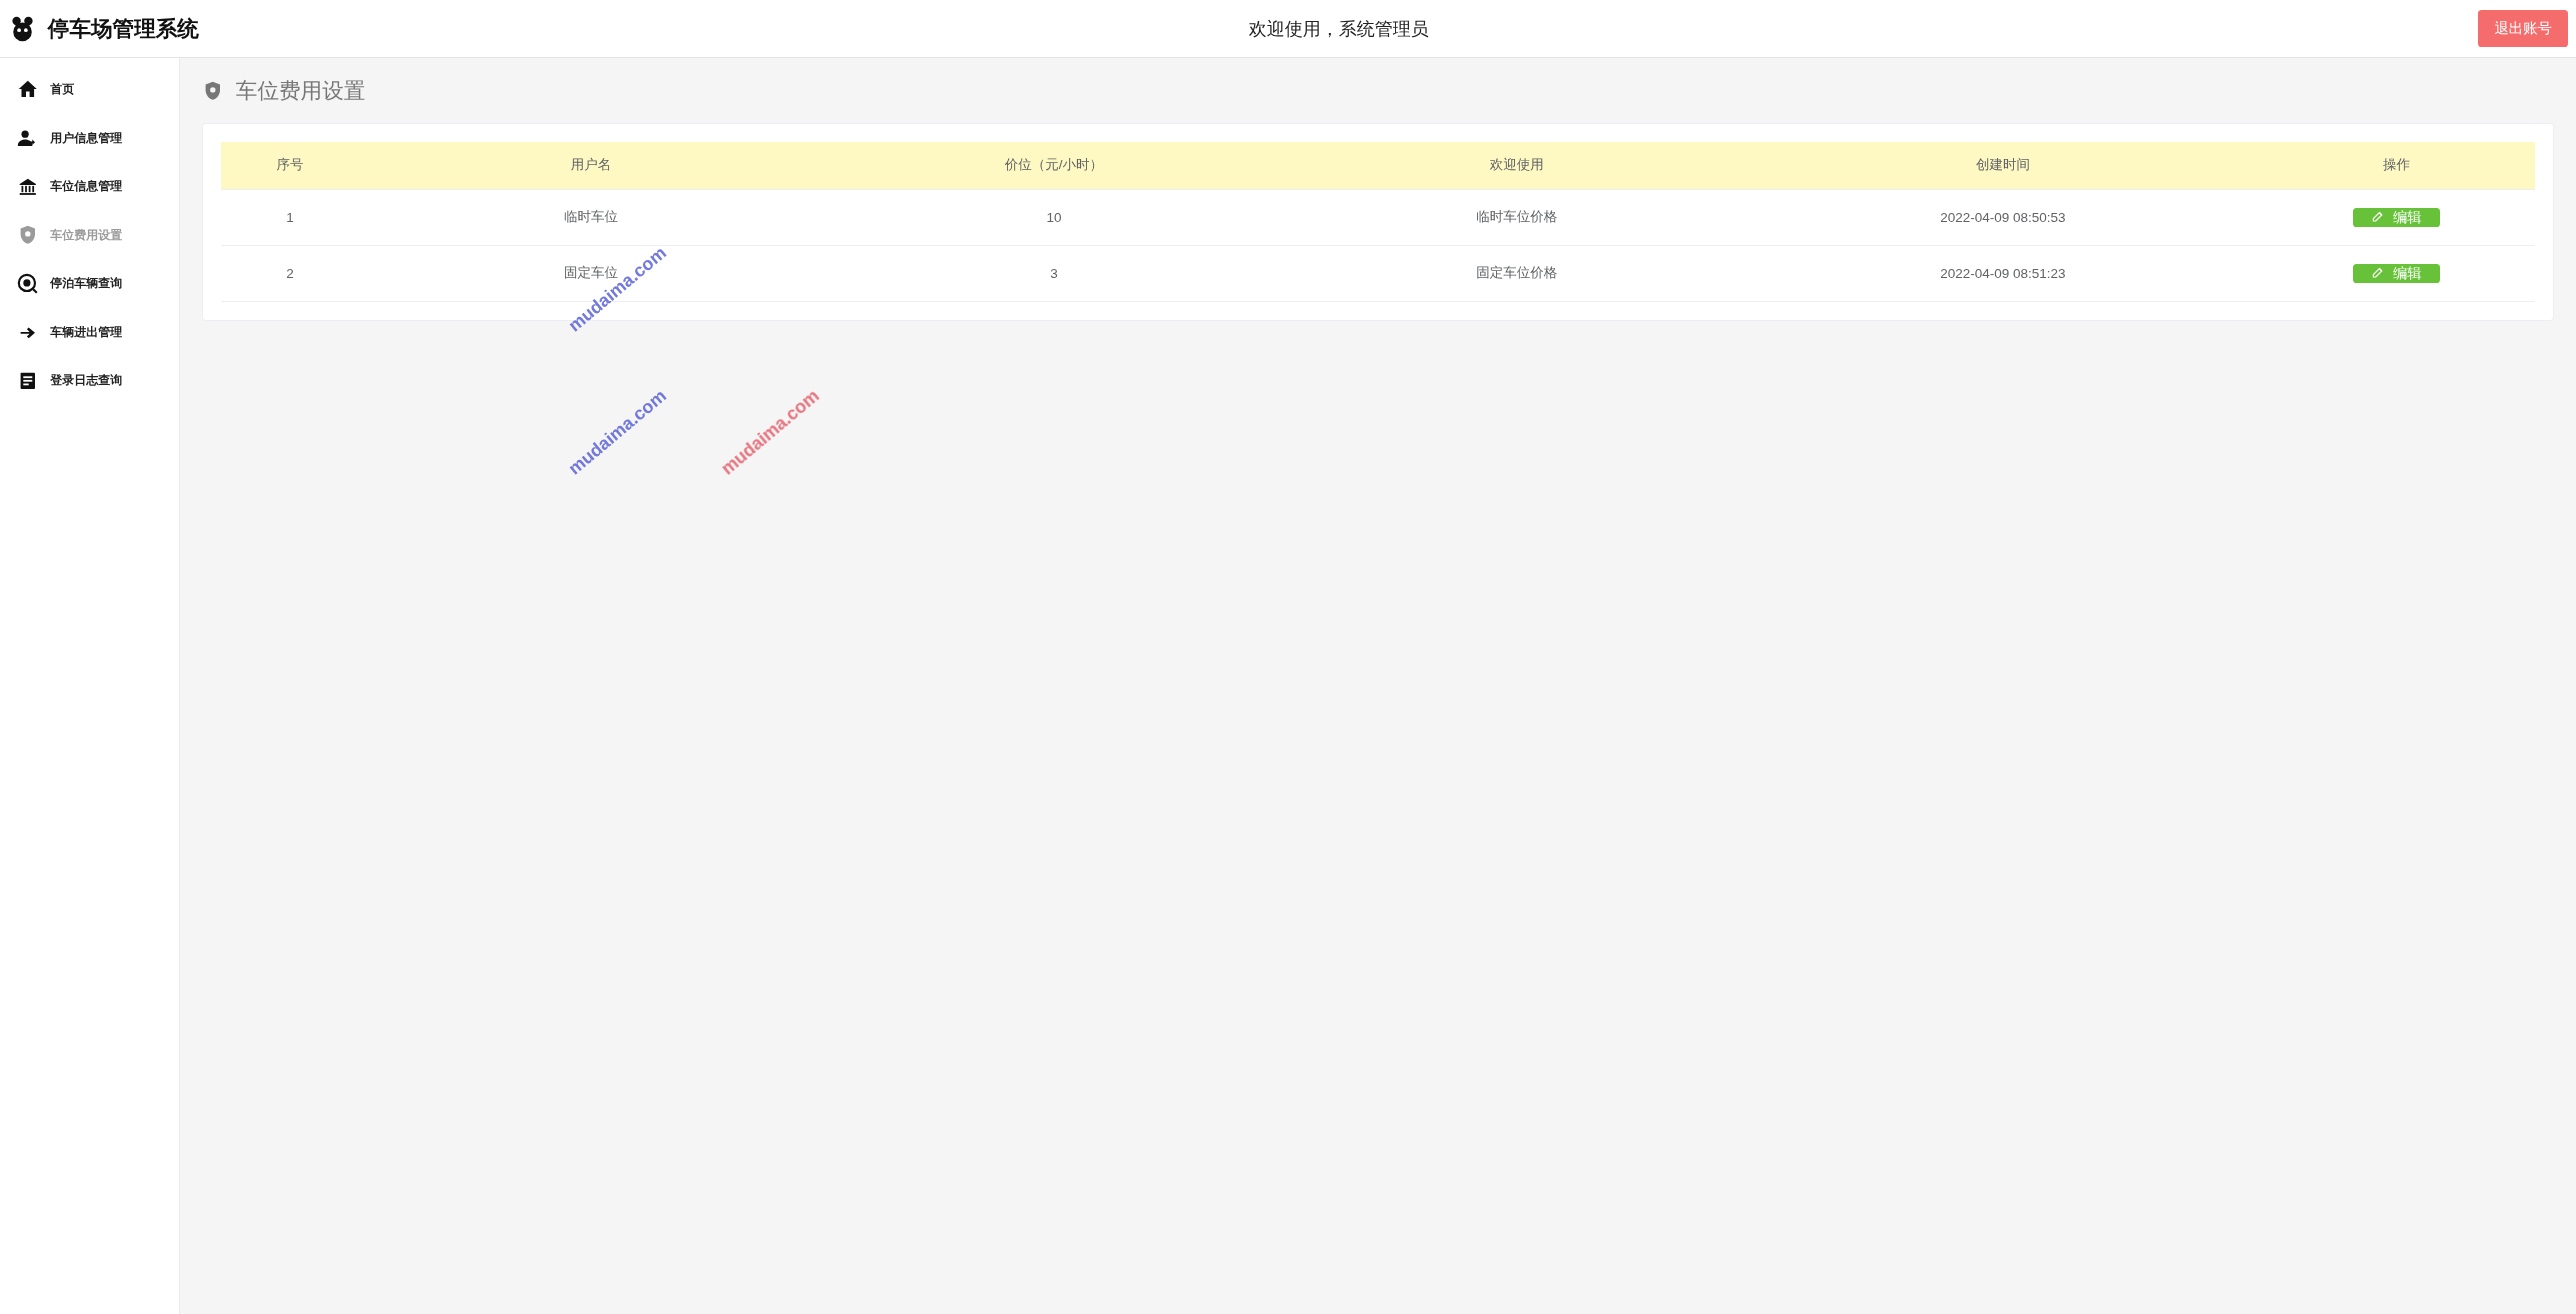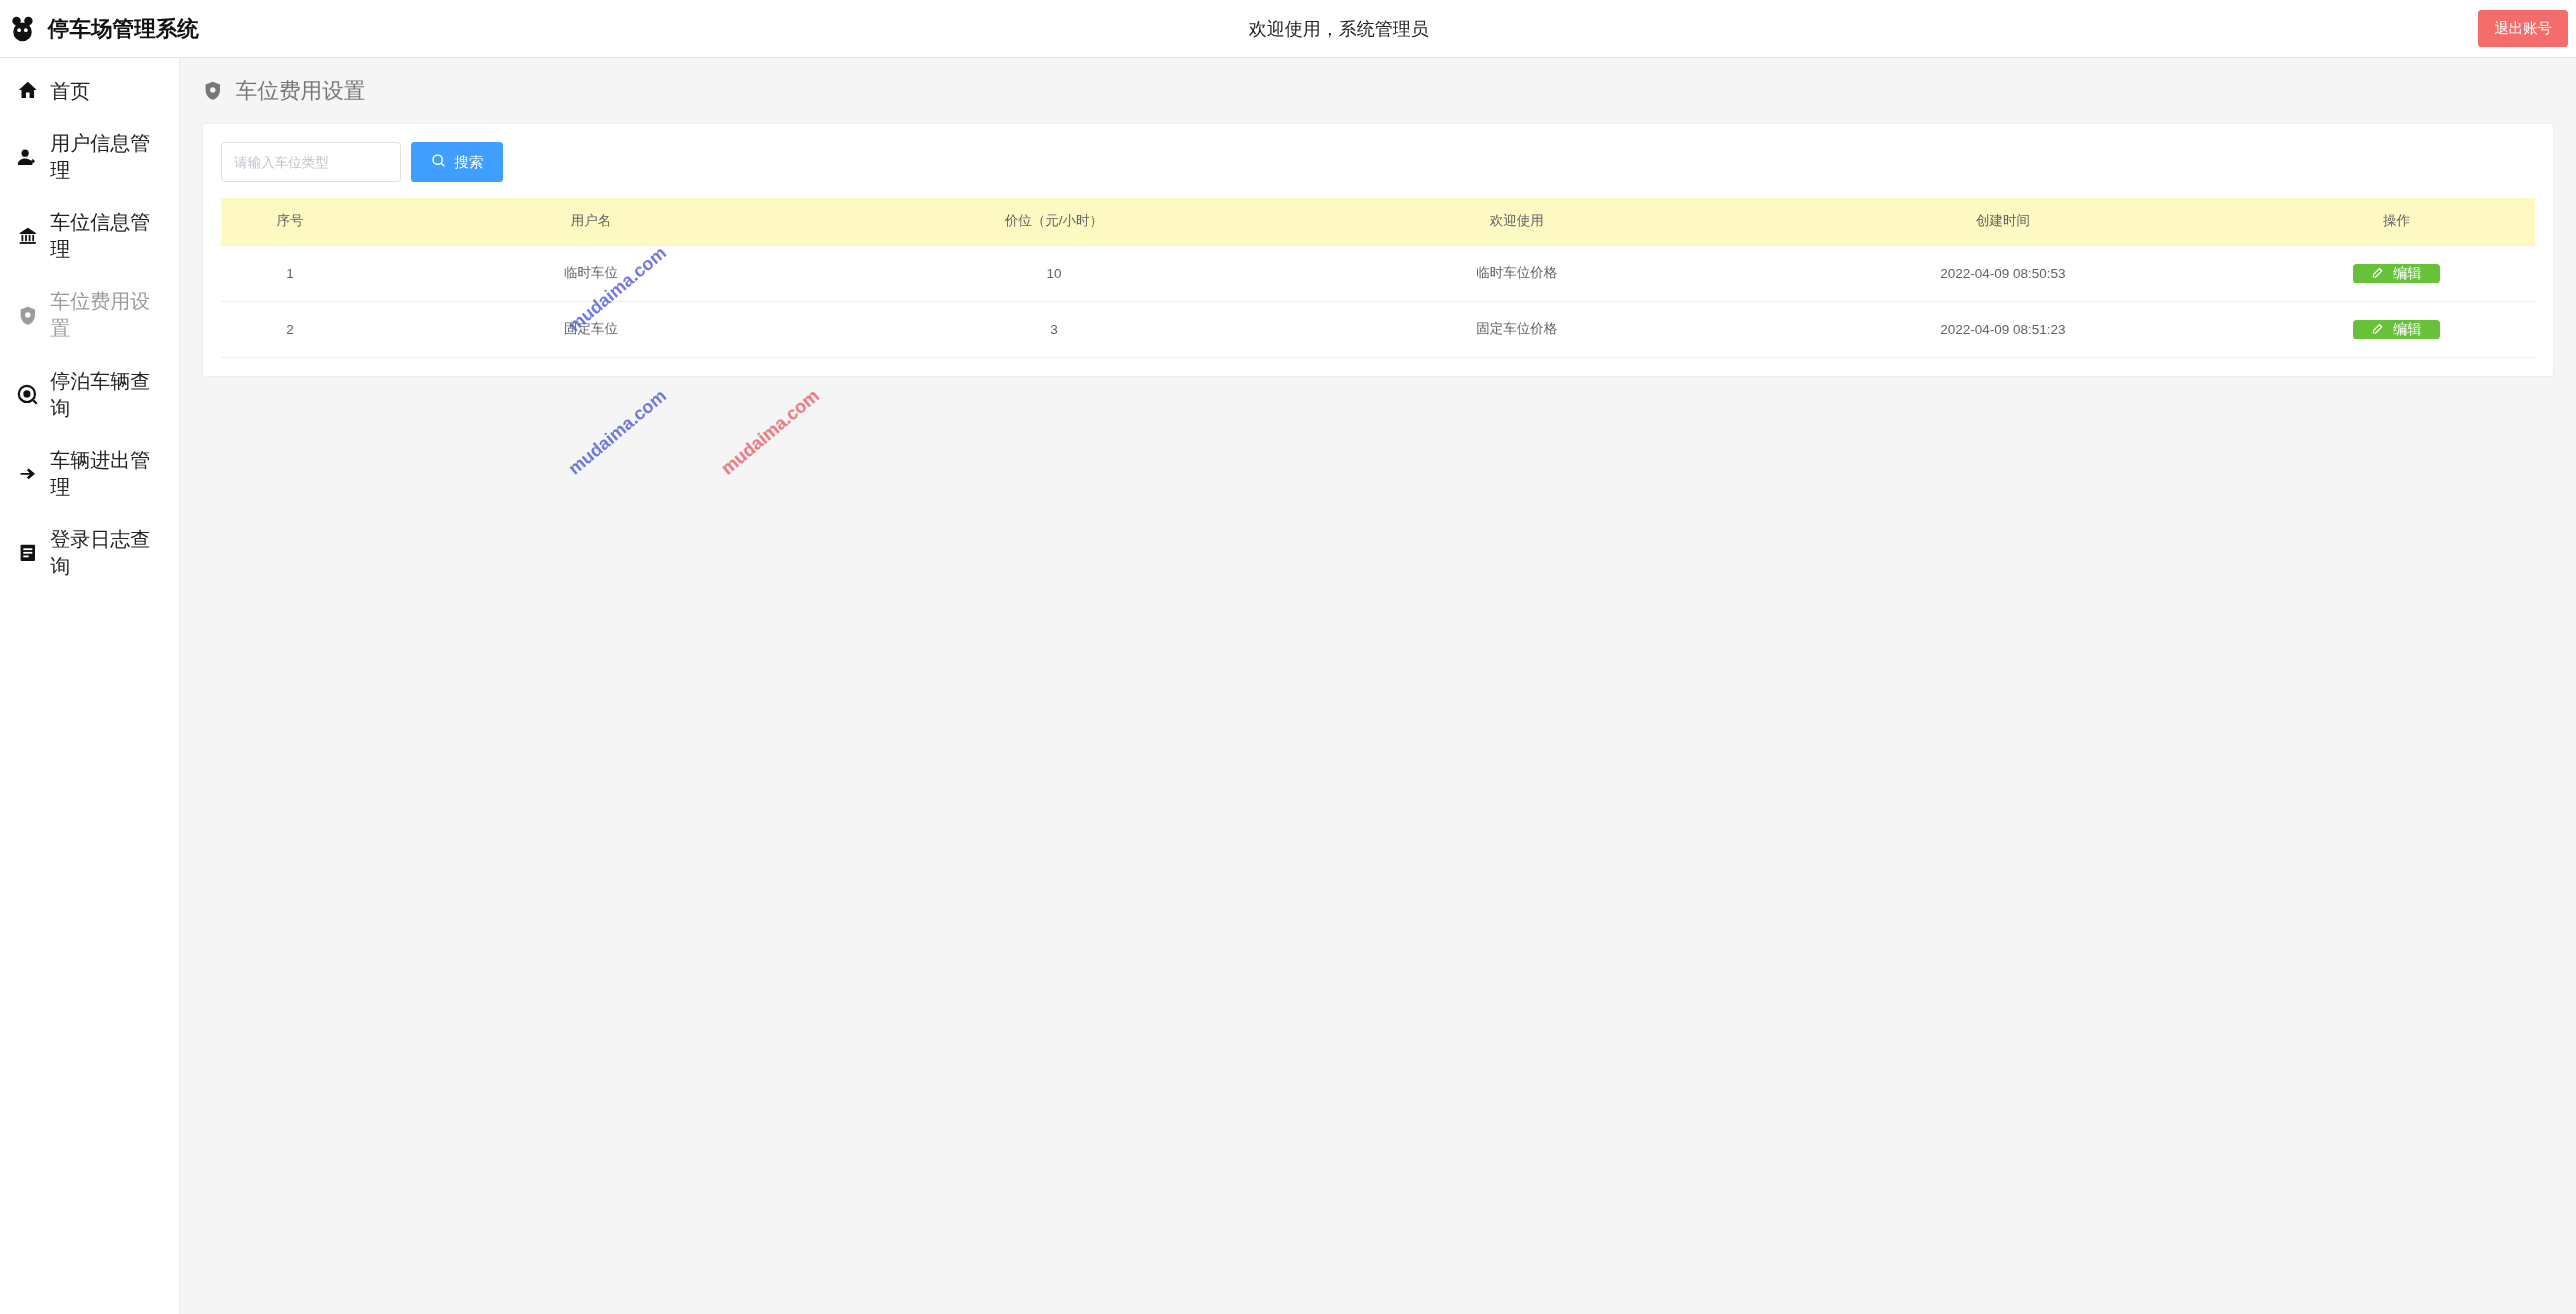--- a/index.html
+++ b/index.html
@@ -54,22 +54,22 @@
     width: 180px;
     background: #fff;
     border-right: 0.9px solid #ebebeb;
     padding-top: 7.2px;
   }
   .menu-item {
     display: flex;
     align-items: center;
     gap: 10.8px;
     padding: 12.6px 16px;
-    font-size: 20px;
-    font-weight: 400;
+    font-size: 12px;
+    font-weight: 700;
     color: #222;
     cursor: pointer;
   }
   .menu-item.active {
     color: #9b9b9b;
   }
   .menu-icon {
     width: 23.4px; height: 23.4px;
     display: inline-flex; align-items: center; justify-content: center;
     flex-shrink: 0;
@@ -271,32 +271,20 @@
       <span class="page-head-icon">
         <svg viewBox="0 0 24 24" width="21.6" height="21.6" fill="#777">
             <path d="M12 2 4 5v6c0 5 3.4 9.7 8 11 4.6-1.3 8-6 8-11V5z"></path>
             <circle cx="12" cy="11" r="3" fill="#f5f5f5"></circle>
           </svg>
       </span>
       <span class="page-title">车位费用设置</span>
     </div>
 
     <div class="card">
-      <div class="searchbar">
-        <input class="text-input" type="text" placeholder="请输入车位类型" style="">
-        <button class="search-btn">
-          <span>
-            <svg viewBox="0 0 24 24" width="16" height="16" fill="none" stroke="#fff" stroke-width="2.2">
-                <circle cx="10" cy="10" r="7"></circle>
-                <line x1="15" y1="15" x2="20" y2="20"></line>
-              </svg>
-          </span>
-          <span>搜索</span>
-        </button>
-      </div>
 
       <table class="grid">
         <thead>
           <tr>
             <th style="width:6%">序号</th>
             <th style="width:20%">用户名</th>
             <th style="width:20%">价位（元/小时）</th>
             <th style="width:20%">欢迎使用</th>
             <th style="width:22%">创建时间</th>
             <th style="width:12%">操作</th>

